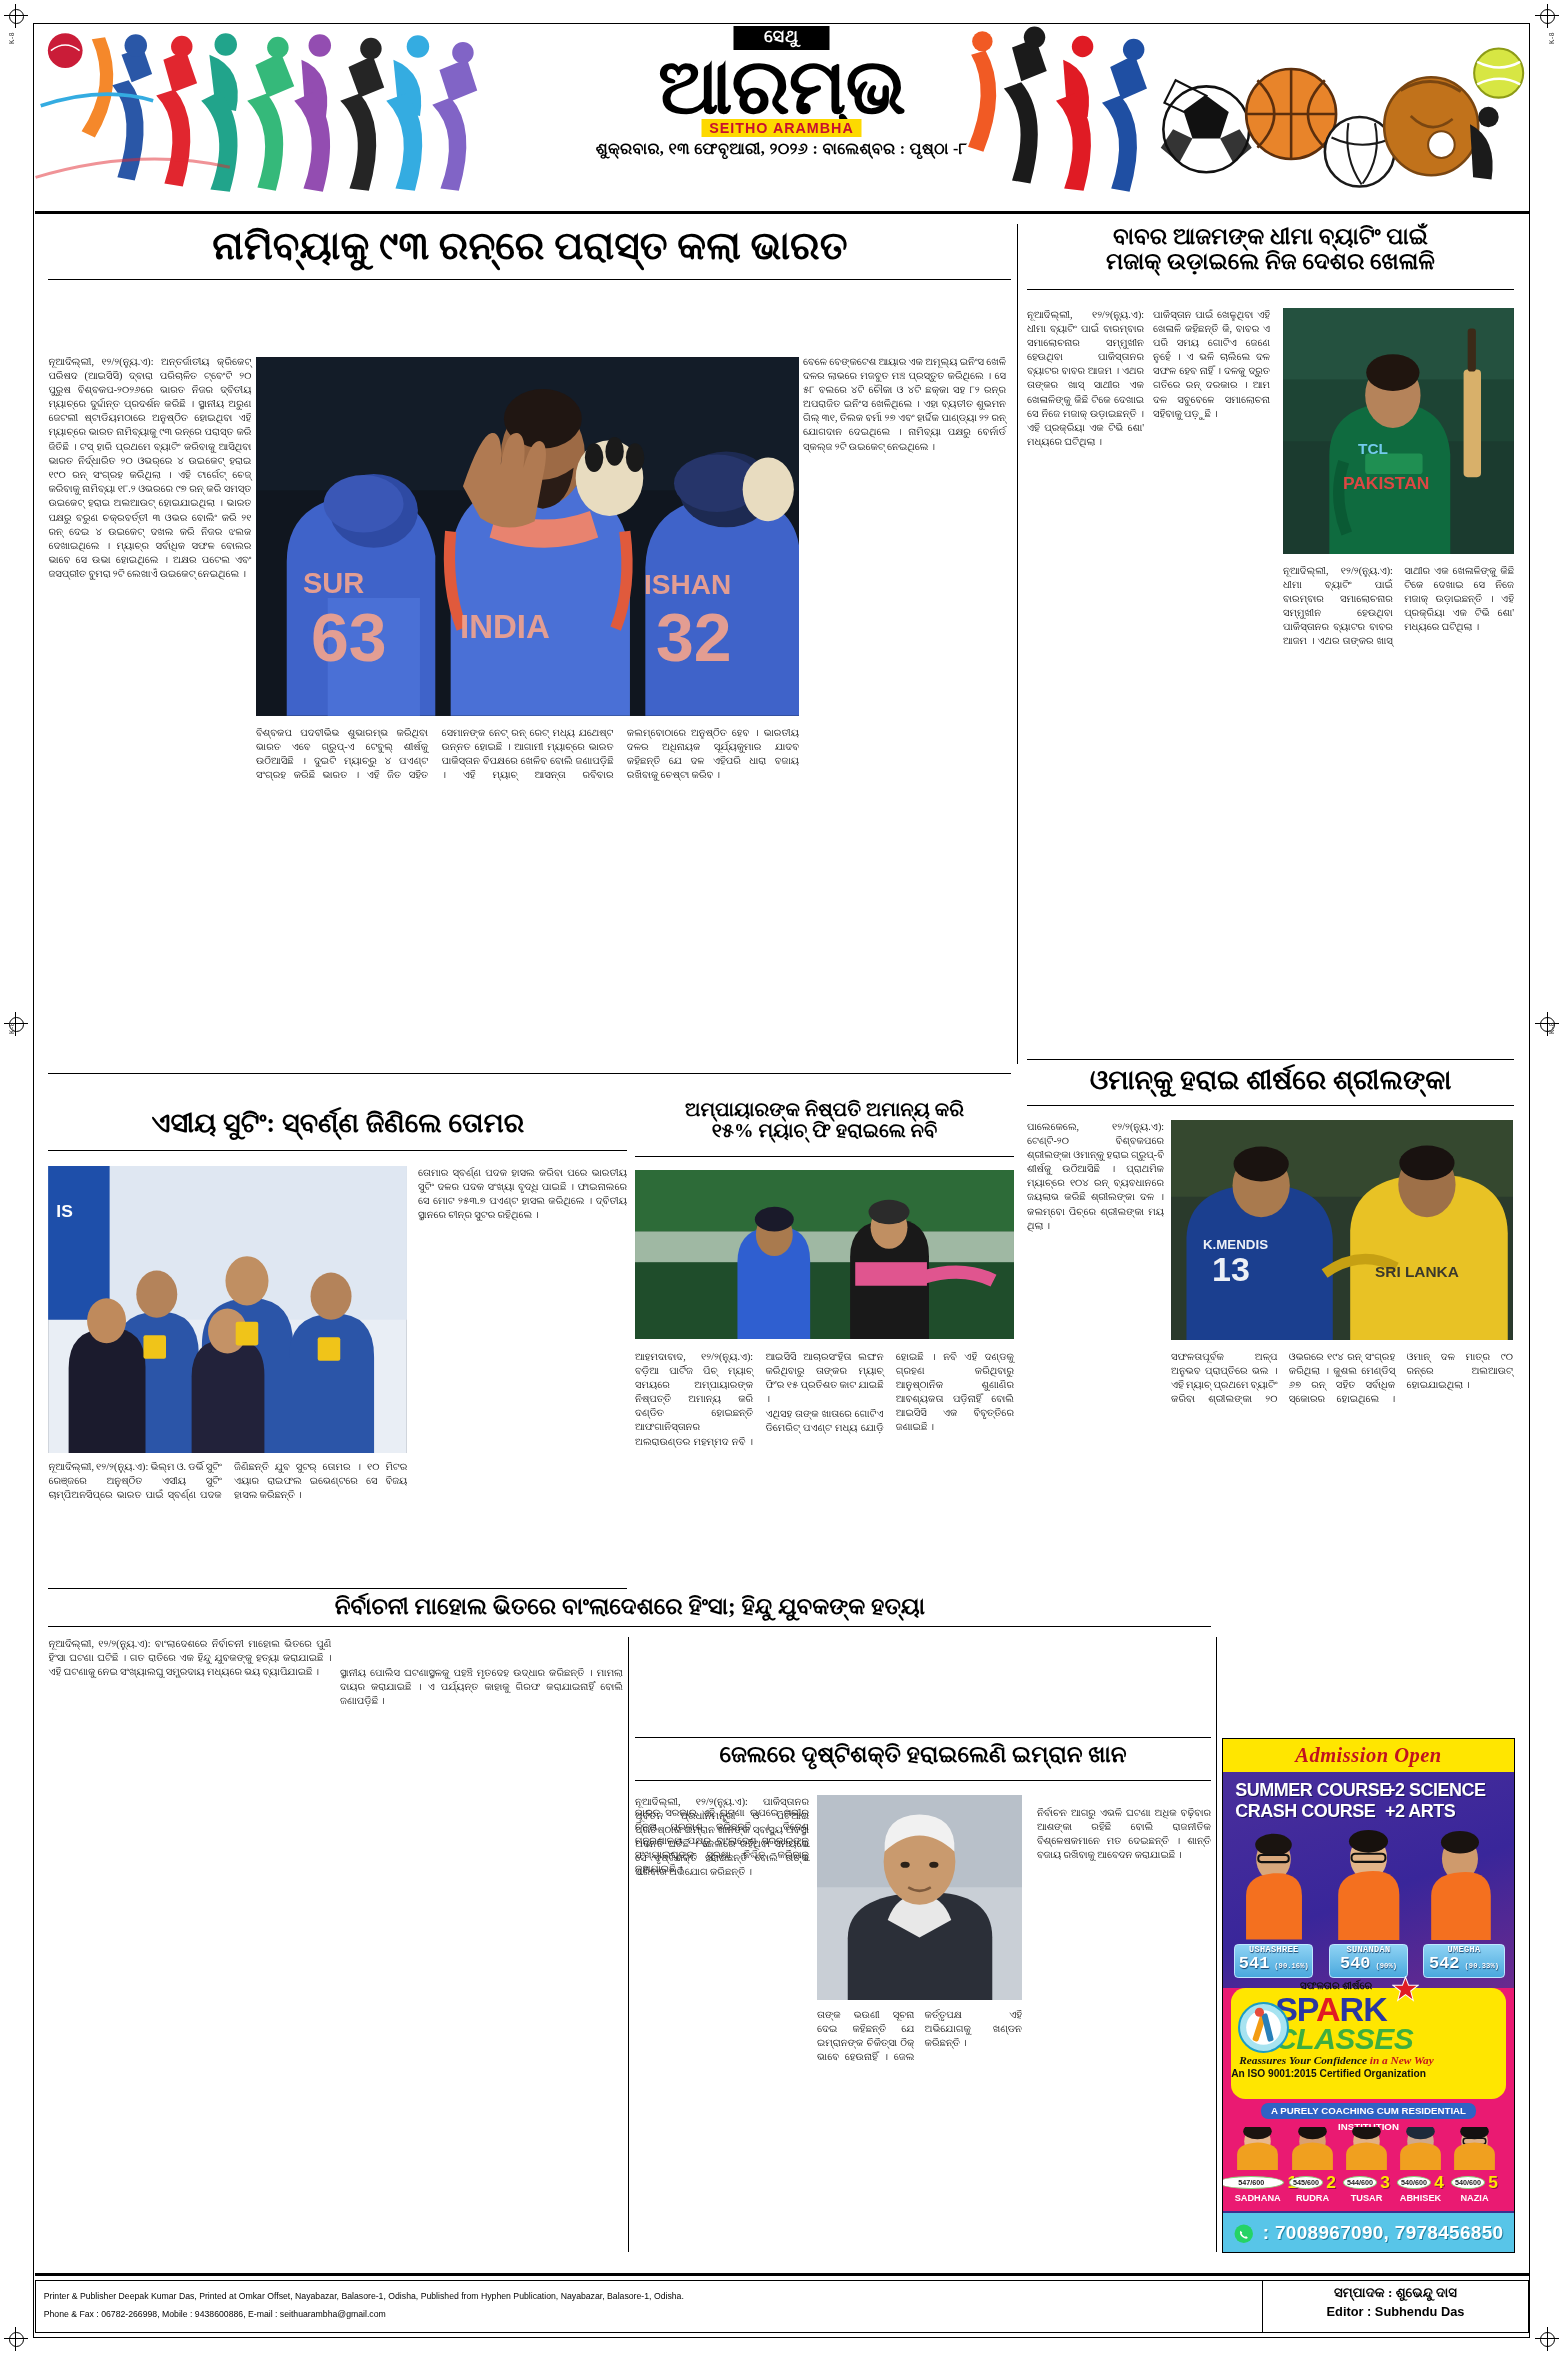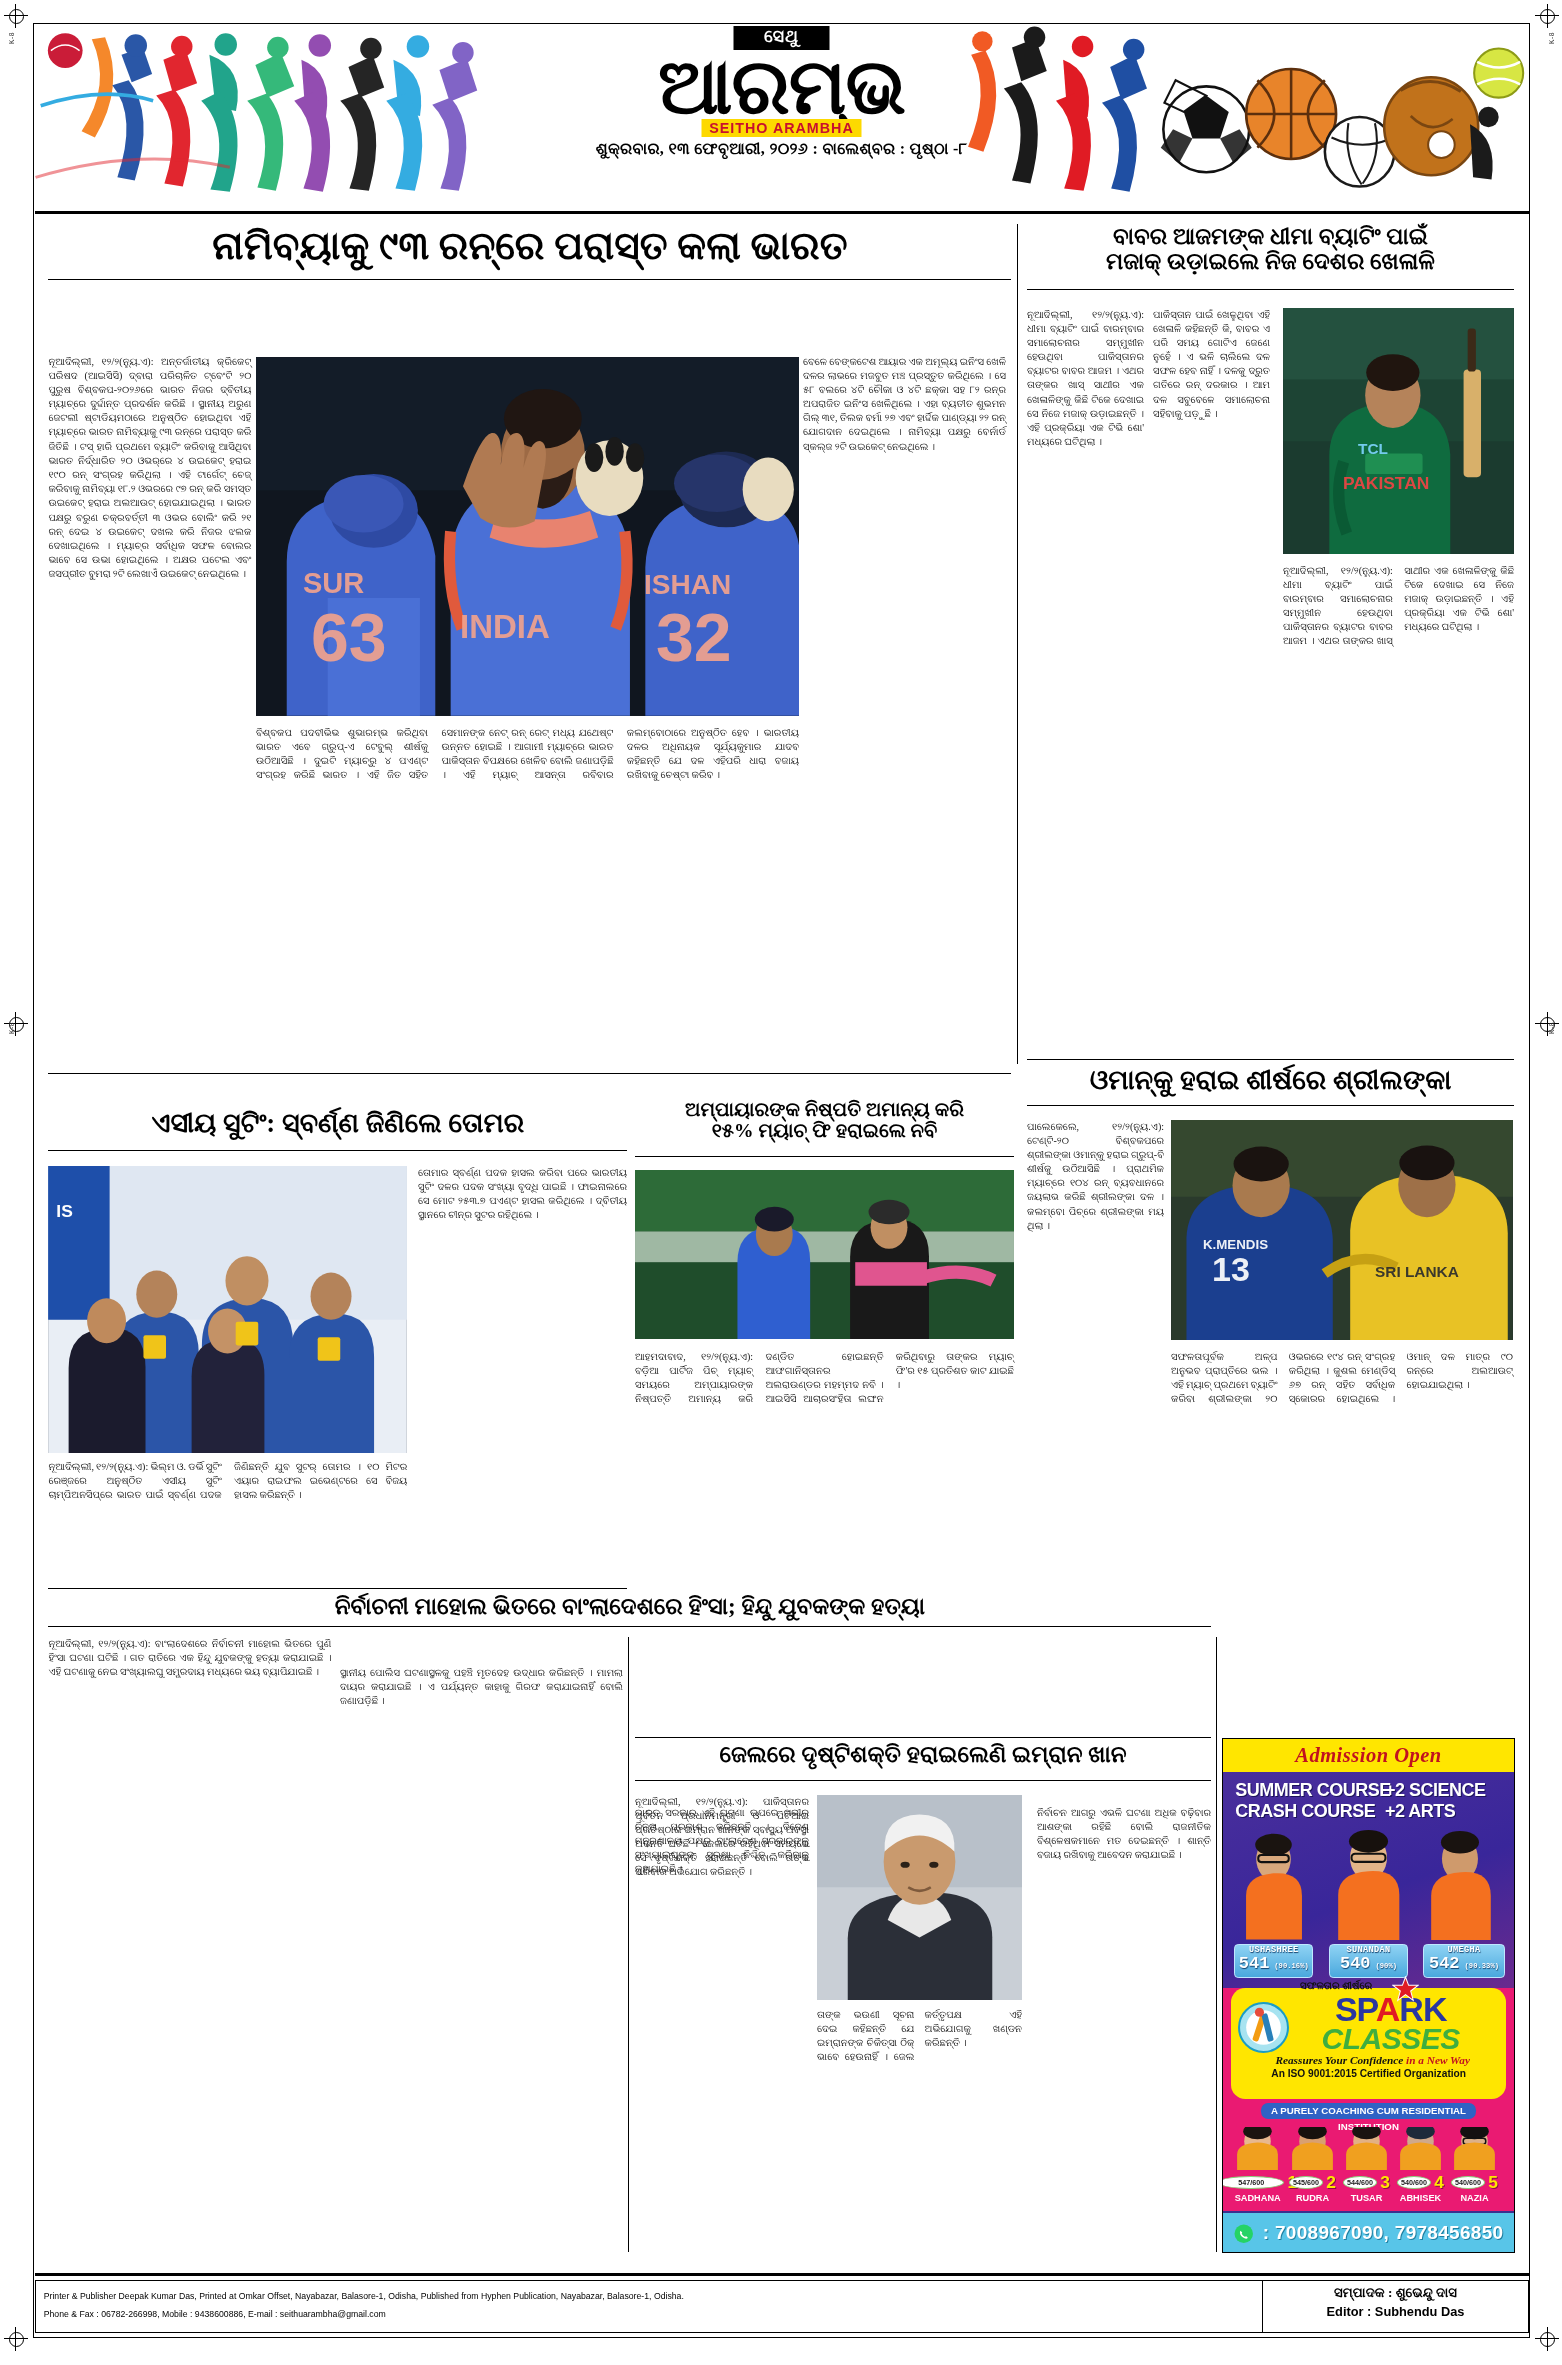--- a/index.html
+++ b/index.html
@@ -54,21 +54,21 @@
   .ad-body{background:linear-gradient(160deg,#4a2f9c 0%,#39269a 55%,#6a2a8e 100%);position:relative;}
   .ad-course{font-family:"Liberation Sans",sans-serif;font-weight:bold;color:#fff;
              font-size:18px;letter-spacing:-0.5px;text-shadow:1px 1px 0 #1b1358;line-height:1.18;}
   .stu{position:absolute;border-radius:3.1px;overflow:hidden;}
   .score{position:absolute;background:linear-gradient(#8fd3f4,#4aa8dd);
          border:1px solid #bfe7ff;border-radius:4.1px;text-align:center;
          font-family:Liberation Mono, monospace;color:#fff;text-shadow:0.5px 0.5px 1px #13406b;}
   .score .nm{font-size:8.7px;font-weight:bold;letter-spacing:0.3px;}
   .score .vl{font-size:17px;font-weight:bold;line-height:1;}
   .score .pc{font-size:7.2px;font-weight:bold;}
-  .ad-logo{position:absolute;background:#ffe600;border-radius:14.3px;text-align:center;}
+  .ad-logo{position:absolute;background:#ffe600;border-radius:14.3px;}
   .spark{font-family:"Liberation Sans",sans-serif;font-weight:bold;font-size:34px;
          color:#2a37a0;letter-spacing:-1px;line-height:.92;}
   .spark .a{color:#e01b24;}
   .classes{font-family:"Liberation Sans",sans-serif;font-weight:bold;font-size:30px;
            color:#3fae3f;letter-spacing:-0.5px;font-style:italic;line-height:.92;}
   .tagline{font-style:italic;font-weight:bold;font-size:11.3px;color:#111;}
   .iso{font-family:"Liberation Sans",sans-serif;font-size:10.2px;font-weight:bold;color:#111;}
   .ad-pink{position:absolute;background:#ea1a72;}
   .ribbon{position:absolute;background:#2f62c4;border-radius:7.2px;text-align:center;
           font-family:"Liberation Sans",sans-serif;font-weight:bold;color:#fff;font-size:9.7px;}
@@ -389,20 +389,21 @@
         <path d="M420 330 v-160 q0 -70 76 -74 q78 -4 78 72 v162z" fill="#191919"></path>
         <ellipse cx="496" cy="112" rx="36" ry="42" fill="#c08f62"></ellipse>
         <ellipse cx="496" cy="82" rx="40" ry="24" fill="#2b2b2b"></ellipse>
         <path d="M560 210 q80 -24 140 6" stroke="#e0558f" stroke-width="26" fill="none"></path>
         <rect x="430" y="180" width="140" height="46" fill="#e0558f"></rect>
       </svg>
     </div>
 
     <div class="abs body-col" style="left:602px;top:1327px;width:379px;height:384px;column-count:3;column-gap:12.3px;">
       <p>ଆହମଦାବାଦ, ୧୨/୨(ନ୍ୟୁ.ଏ): ବଡ଼ିଆ ପାର୍ଟିଜ ପିଚ୍ ମ୍ୟାଚ୍ ସମୟରେ ଅମ୍ପାୟାରଙ୍କ ନିଷ୍ପତ୍ତି ଅମାନ୍ୟ କରି ଦଣ୍ଡିତ ହୋଇଛନ୍ତି ଆଫଗାନିସ୍ତାନର ଅଲରାଉଣ୍ଡର ମହମ୍ମଦ ନବି । ଆଇସିସି ଆଚାରସଂହିତା ଲଙ୍ଘନ କରିଥିବାରୁ ତାଙ୍କର ମ୍ୟାଚ୍ ଫି'ର ୧୫ ପ୍ରତିଶତ କାଟ ଯାଇଛି ।</p>
+      <p>ଏଥିସହ ତାଙ୍କ ଖାତାରେ ଗୋଟିଏ ଡିମେରିଟ୍ ପଏଣ୍ଟ ମଧ୍ୟ ଯୋଡ଼ି ହୋଇଛି । ନବି ଏହି ଦଣ୍ଡକୁ ଗ୍ରହଣ କରିଥିବାରୁ ଆନୁଷ୍ଠାନିକ ଶୁଣାଣିର ଆବଶ୍ୟକତା ପଡ଼ିନାହିଁ ବୋଲି ଆଇସିସି ଏକ ବିବୃତ୍ତିରେ ଜଣାଇଛି ।</p>
     </div>
 
     <div class="abs rule" style="left:15.4px;top:1565px;width:579px;"></div>
     <div class="abs" style="left:15.4px;top:1571px;width:1163px;">
       <div class="hl hl-md">ନିର୍ବାଚନୀ ମାହୋଲ ଭିତରେ ବାଂଲାଦେଶରେ ହିଂସା; ହିନ୍ଦୁ ଯୁବକଙ୍କ ହତ୍ୟା</div>
     </div>
     <div class="abs rule" style="left:15.4px;top:1603px;width:1163px;"></div>
 
     <div class="abs body-col" style="left:15.4px;top:1614px;width:283px;height:615px;">
       <p>ନୂଆଦିଲ୍ଲୀ, ୧୨/୨(ନ୍ୟୁ.ଏ): ବାଂଲାଦେଶରେ ନିର୍ବାଚନୀ ମାହୋଲ ଭିତରେ ପୁଣି ହିଂସା ଘଟଣା ଘଟିଛି । ଗତ ରାତିରେ ଏକ ହିନ୍ଦୁ ଯୁବକଙ୍କୁ ହତ୍ୟା କରାଯାଇଛି । ଏହି ଘଟଣାକୁ ନେଇ ସଂଖ୍ୟାଲଘୁ ସମ୍ପ୍ରଦାୟ ମଧ୍ୟରେ ଭୟ ବ୍ୟାପିଯାଇଛି ।</p>

